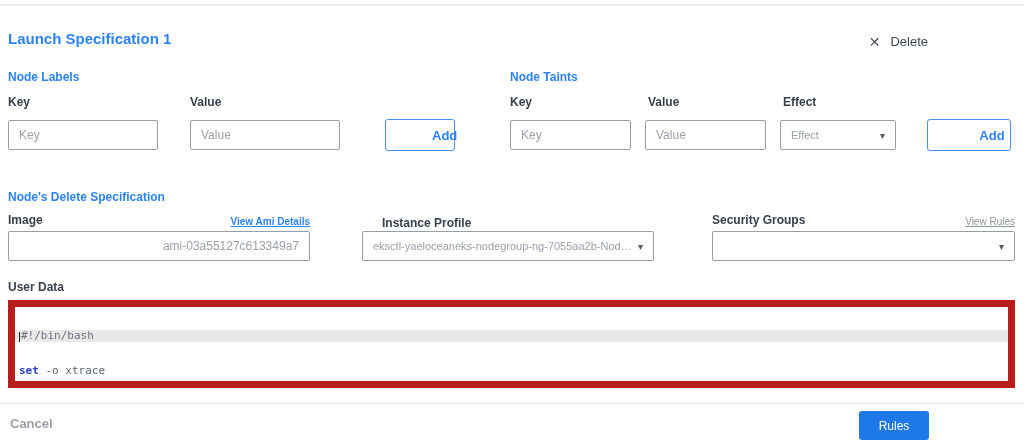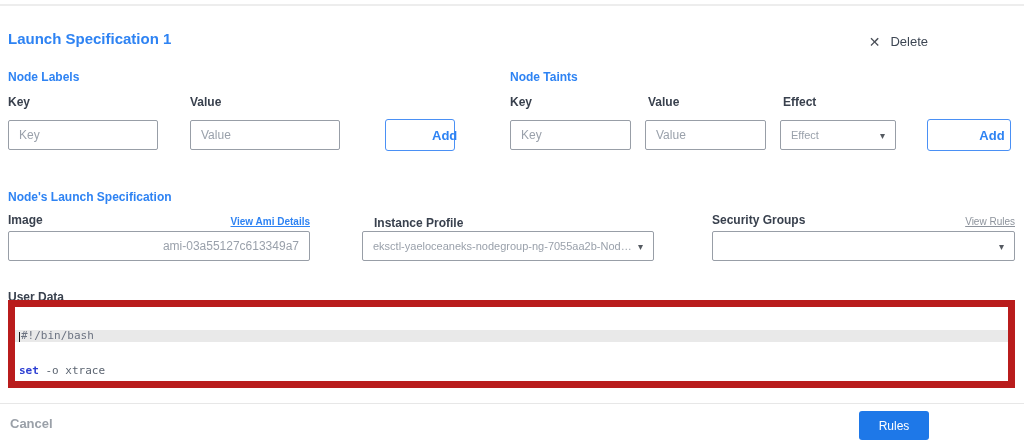--- a/index.html
+++ b/index.html
@@ -68,26 +68,26 @@
   .nt-value-label  { left:648px; top:95px; }
   .nt-effect-label { left:783px; top:95px; }
   .nt-key-input    { left:510px; top:120px; width:121px; }
   .nt-value-input  { left:645px; top:120px; width:121px; }
   .nt-effect-sel   { left:780px; top:120px; width:116px; }
   .nt-add-btn      { left:927px; top:119px; width:84px; }
 
   .nls-heading { left:8px; top:190px; }
   .image-label-row    { left:8px;   top:213px; width:302px; }
   .image-input        { left:8px;   top:231px; width:302px; }
-  .instance-label     { left:374px; top:216px;text-align:right; }
+  .instance-label     { left:382px; top:216px;text-align:right; }
   .instance-sel       { left:362px; top:231px; width:292px; }
   .security-label-row { left:712px; top:213px; width:303px; }
   .security-sel       { left:712px; top:231px; width:303px; }
 
-  .userdata-label { left:8px; top:290px; position:absolute; font-size:12px; font-weight:600; color:#39414e; }
+  .userdata-label { left:8px; top:280px; position:absolute; font-size:12px; font-weight:600; color:#39414e; }
 </style>
 </head>
 <body>
 
 <div class="page">
 
   <div class="top-divider"></div>
 
   <div class="title">Launch Specification 1</div>
 
@@ -108,21 +108,21 @@
   <div class="fld-label nt-value-label">Value</div>
   <div class="fld-label nt-effect-label">Effect</div>
   <input class="txt-input nt-key-input" placeholder="Key" style="">
   <input class="txt-input nt-value-input" placeholder="Value" style="">
   <div class="sel nt-effect-sel">
     <span class="sel-text">Effect</span>
     <span class="caret">▾</span>
   </div>
   <button class="add-btn nt-add-btn">Add</button>
 
-  <div class="sec-heading nls-heading">Node's Launch Specification</div>
+  <div class="sec-heading nls-heading">Node's Delete Specification</div>
 
   <div class="label-row image-label-row">
     <span class="fld-label" style="position:static;">Image</span>
     <span class="link blue">View Ami Details</span>
   </div>
   <input class="txt-input ghost-value image-input" value="ami-03a55127c613349a7" style="">
 
   <div class="fld-label instance-label">Instance Profile</div>
   <div class="sel instance-sel">
     <span class="sel-text">eksctl-yaeloceaneks-nodegroup-ng-7055aa2b-NodeInstanceProfile-...</span>

